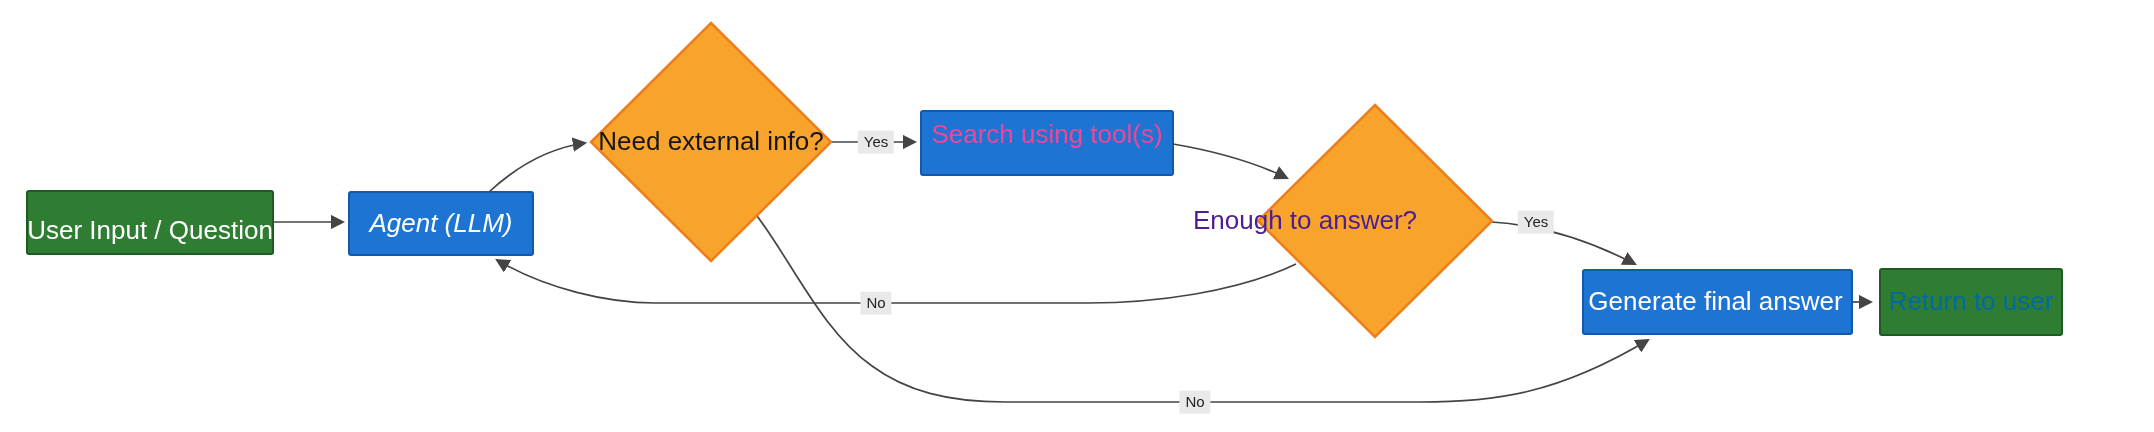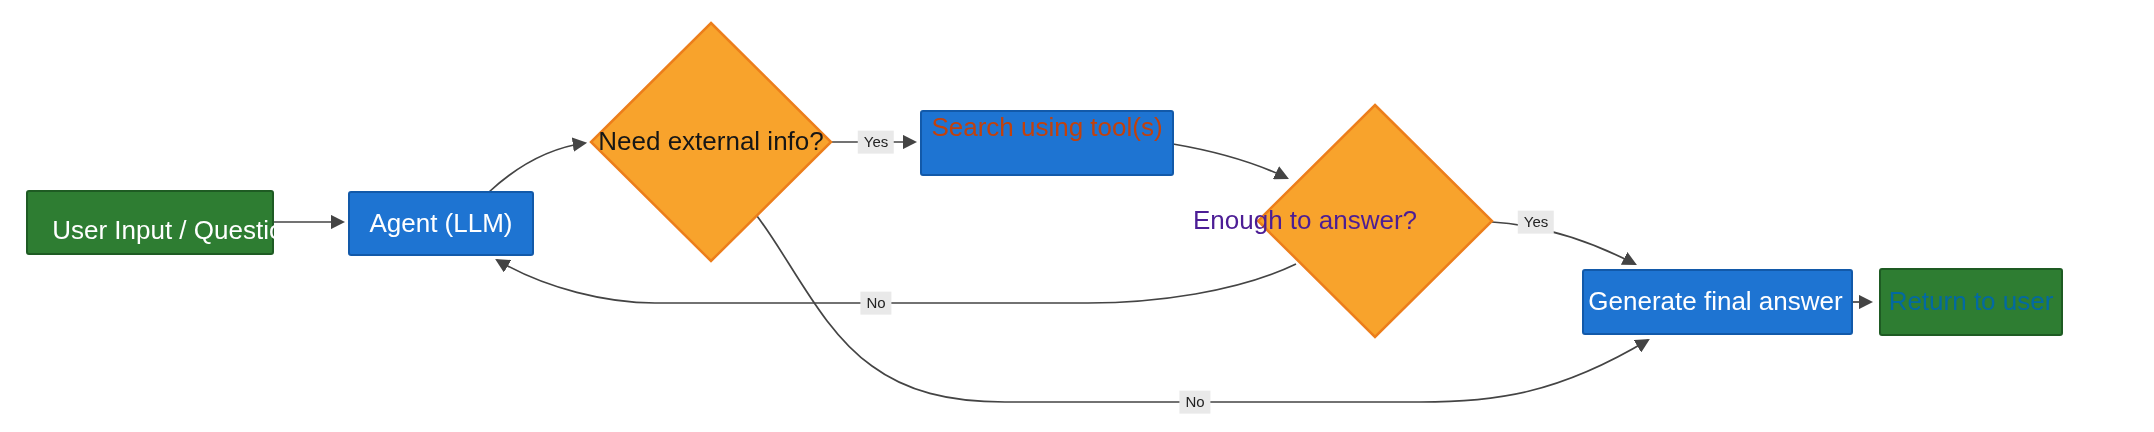--- a/index.html
+++ b/index.html
@@ -61,24 +61,24 @@
       <path d="M1852,302 L1871,302" class="edge" marker-end="url(#arrowhead)"></path>
       <rect x="27" y="191" width="246" height="63" rx="2" stroke-width="2" fill="#2E7D32" stroke="#1E5B23"></rect>
       <rect x="349" y="192" width="184" height="63" rx="2" stroke-width="2" fill="#1E74D2" stroke="#1259A9"></rect>
       <polygon points="711,23 831,142 711,261 591,142" stroke-width="2.5" fill="#F8A32C" stroke="#EC7E1B"></polygon>
       <rect x="921" y="111" width="252" height="64" rx="2" stroke-width="2" fill="#1E74D2" stroke="#1259A9"></rect>
       <polygon points="1375,105 1492,221 1375,337 1258,221" stroke-width="2.5" fill="#F8A32C" stroke="#EC7E1B"></polygon>
       <rect x="1583" y="270" width="269" height="64" rx="2" stroke-width="2" fill="#1E74D2" stroke="#1259A9"></rect>
       <rect x="1880" y="269" width="182" height="66" rx="2" stroke-width="2" fill="#2E7D32" stroke="#1E5B23"></rect>
     </svg>
   <div id="labels-layer">
-      <div class="node-label" style="left: 27px; top: 191px; width: 246px; height: 79px; color: rgb(255, 255, 255); padding-left: 25px;">User Input / Question</div>
-      <div class="node-label" style="left: 349px; top: 192px; width: 184px; height: 63px; color: rgb(255, 255, 255);">Agent (LLM)</div>
+      <div class="node-label" style="left: 27px; top: 191px; width: 246px; height: 79px; color: rgb(255, 255, 255);">User Input / Question</div>
+      <div class="node-label" style="left: 349px; top: 192px; width: 184px; height: 63px; color: rgb(255, 255, 255); font-style: italic;">Agent (LLM)</div>
       <div class="node-label" style="left: 591px; top: 23px; width: 240px; height: 238px; color: rgb(22, 22, 22);">Need external info?</div>
-      <div class="node-label" style="left: 921px; top: 104px; width: 252px; height: 48px; color: #c2410c;">Search using tool(s)</div>
+      <div class="node-label" style="left: 921px; top: 111px; width: 252px; height: 48px; color: #ec4899;">Search using tool(s)</div>
       <div class="node-label" style="left: 1188px; top: 105px; width: 234px; height: 232px; color: #4c1d95;">Enough to answer?</div>
       <div class="node-label" style="left: 1583px; top: 270px; width: 265px; height: 64px; color: rgb(255, 255, 255);">Generate final answer</div>
       <div class="node-label" style="left: 1880px; top: 269px; width: 182px; height: 66px; color: #0369a1;">Return to user</div>
       <div class="edge-label" style="left: 876px; top: 142px;">Yes</div>
       <div class="edge-label" style="left: 1536px; top: 222px;">Yes</div>
       <div class="edge-label" style="left: 876px; top: 303px;">No</div>
       <div class="edge-label" style="left: 1195px; top: 402px;">No</div>
     </div>
 </div>
 

